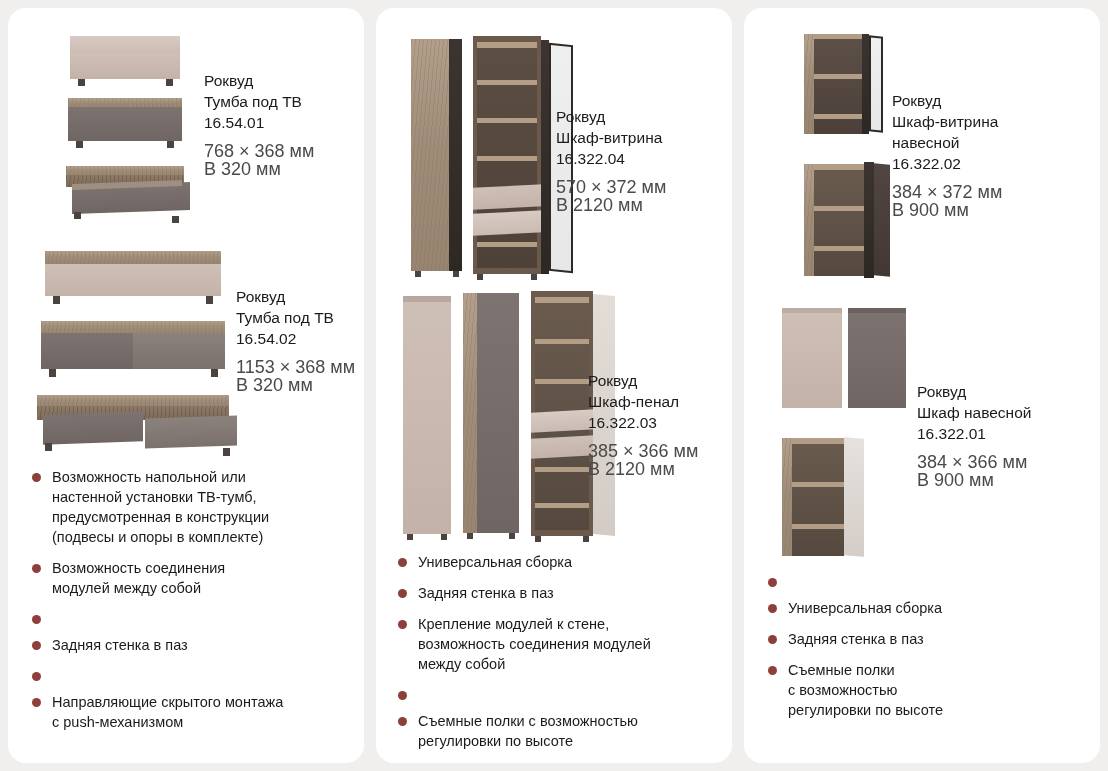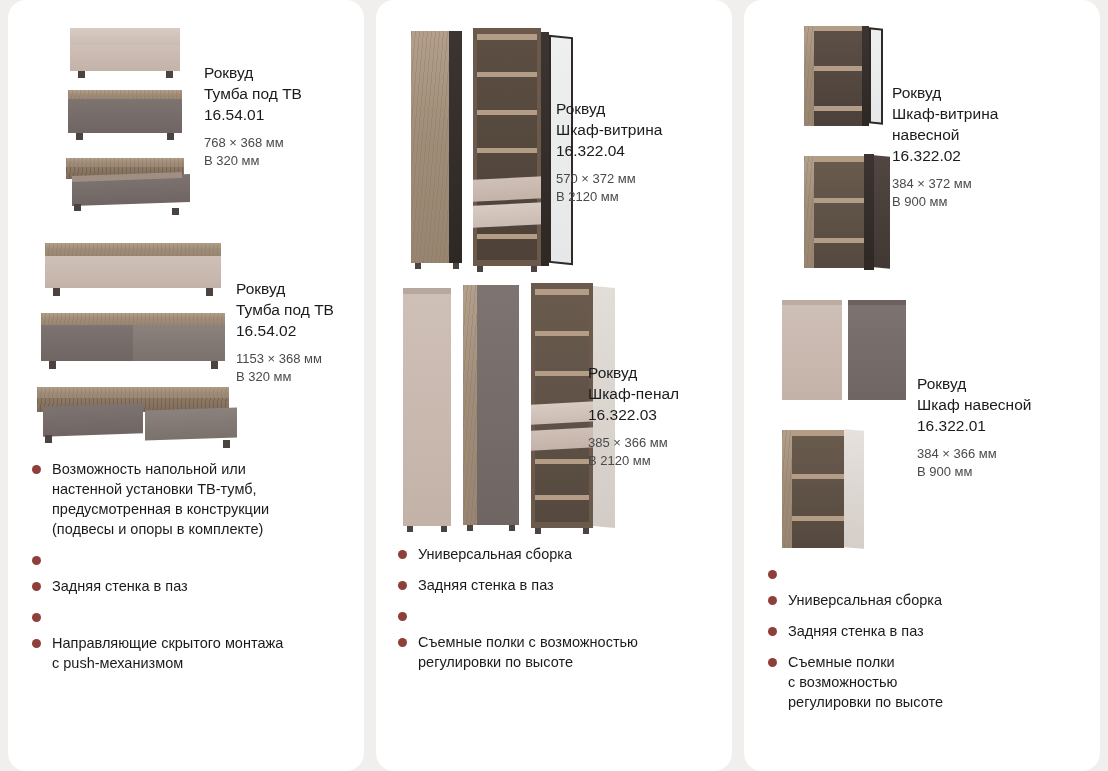--- a/index.html
+++ b/index.html
@@ -7,41 +7,41 @@
     margin: 0; padding: 0;
     background: #f0efee;
     font-family: "Liberation Sans", sans-serif;
   }
   .page {
     width: 1108px; height: 771px;
     position: relative;
     background: #f0efee;
     display: flex;
     gap: 12px;
-    padding: 0 8px;
+    padding: 8px 8px;
   }
   .card {
     background: #ffffff;
     border-radius: 18px;
     position: relative;
     overflow: hidden;
   }
   .card-1 { width: 356px; }
   .card-2 { width: 356px; }
   .card-3 { width: 356px; }
   .ptext { position: absolute; }
   .ptitle {
     font-size: 15.5px;
     color: #1b1b1b;
     line-height: 21px;
     font-weight: 400;
     white-space: pre-line;
   }
   .pdims {
-    font-size: 13px;
+    font-size: 18px;
     color: #4a4a4a;
     line-height: 18px;
     margin-top: 9px;
     white-space: pre-line;
   }
 
   
   .bullets { position: absolute; left: 0; right: 0; }
   .bullet {
     display: flex;
@@ -162,20 +162,25 @@
       <div class="pdims" style="margin-top:0;">В 320 мм</div>
     </div>
 
     <div class="bullets" style="left:24px; top:459px; width:330px;">
       <div class="bullet">
         <span class="dot"></span>
         <span class="btext">Возможность напольной или
 настенной установки ТВ-тумб,
 предусмотренная в конструкции
 (подвесы и опоры в комплекте)</span>
+      </div>
+      <div class="bullet">
+        <span class="dot"></span>
+        <span class="btext">Возможность соединения
+модулей между собой</span>
       </div>
       <div class="bullet">
         <span class="dot"></span>
       </div>
       <div class="bullet">
         <span class="dot"></span>
         <span class="btext">Задняя стенка в паз</span>
       </div>
       <div class="bullet">
         <span class="dot"></span>
@@ -262,20 +267,26 @@
       <div class="bullet">
         <span class="dot"></span>
         <span class="btext">Универсальная сборка</span>
       </div>
       <div class="bullet">
         <span class="dot"></span>
         <span class="btext">Задняя стенка в паз</span>
       </div>
       <div class="bullet">
         <span class="dot"></span>
+        <span class="btext">Крепление модулей к стене,
+возможность соединения модулей
+между собой</span>
+      </div>
+      <div class="bullet">
+        <span class="dot"></span>
       </div>
       <div class="bullet">
         <span class="dot"></span>
         <span class="btext">Съемные полки с возможностью
 регулировки по высоте</span>
       </div>
     </div>
   </div>
 
   <div class="card card-3">

